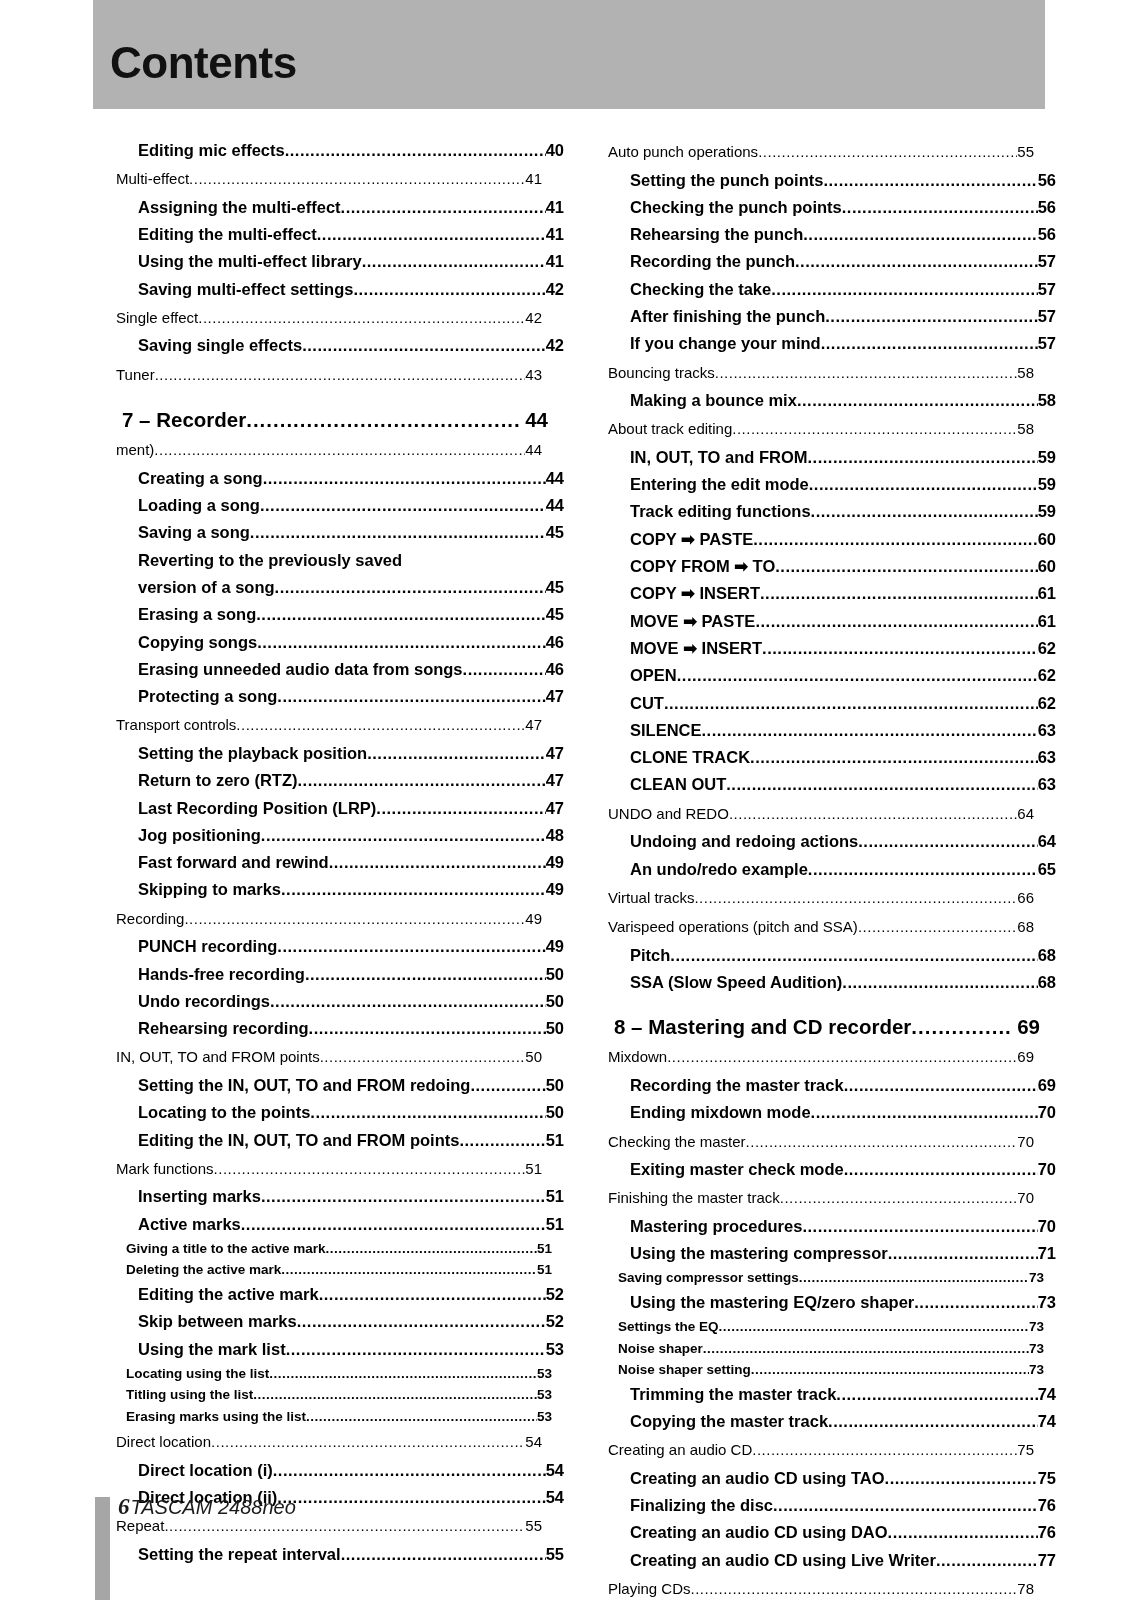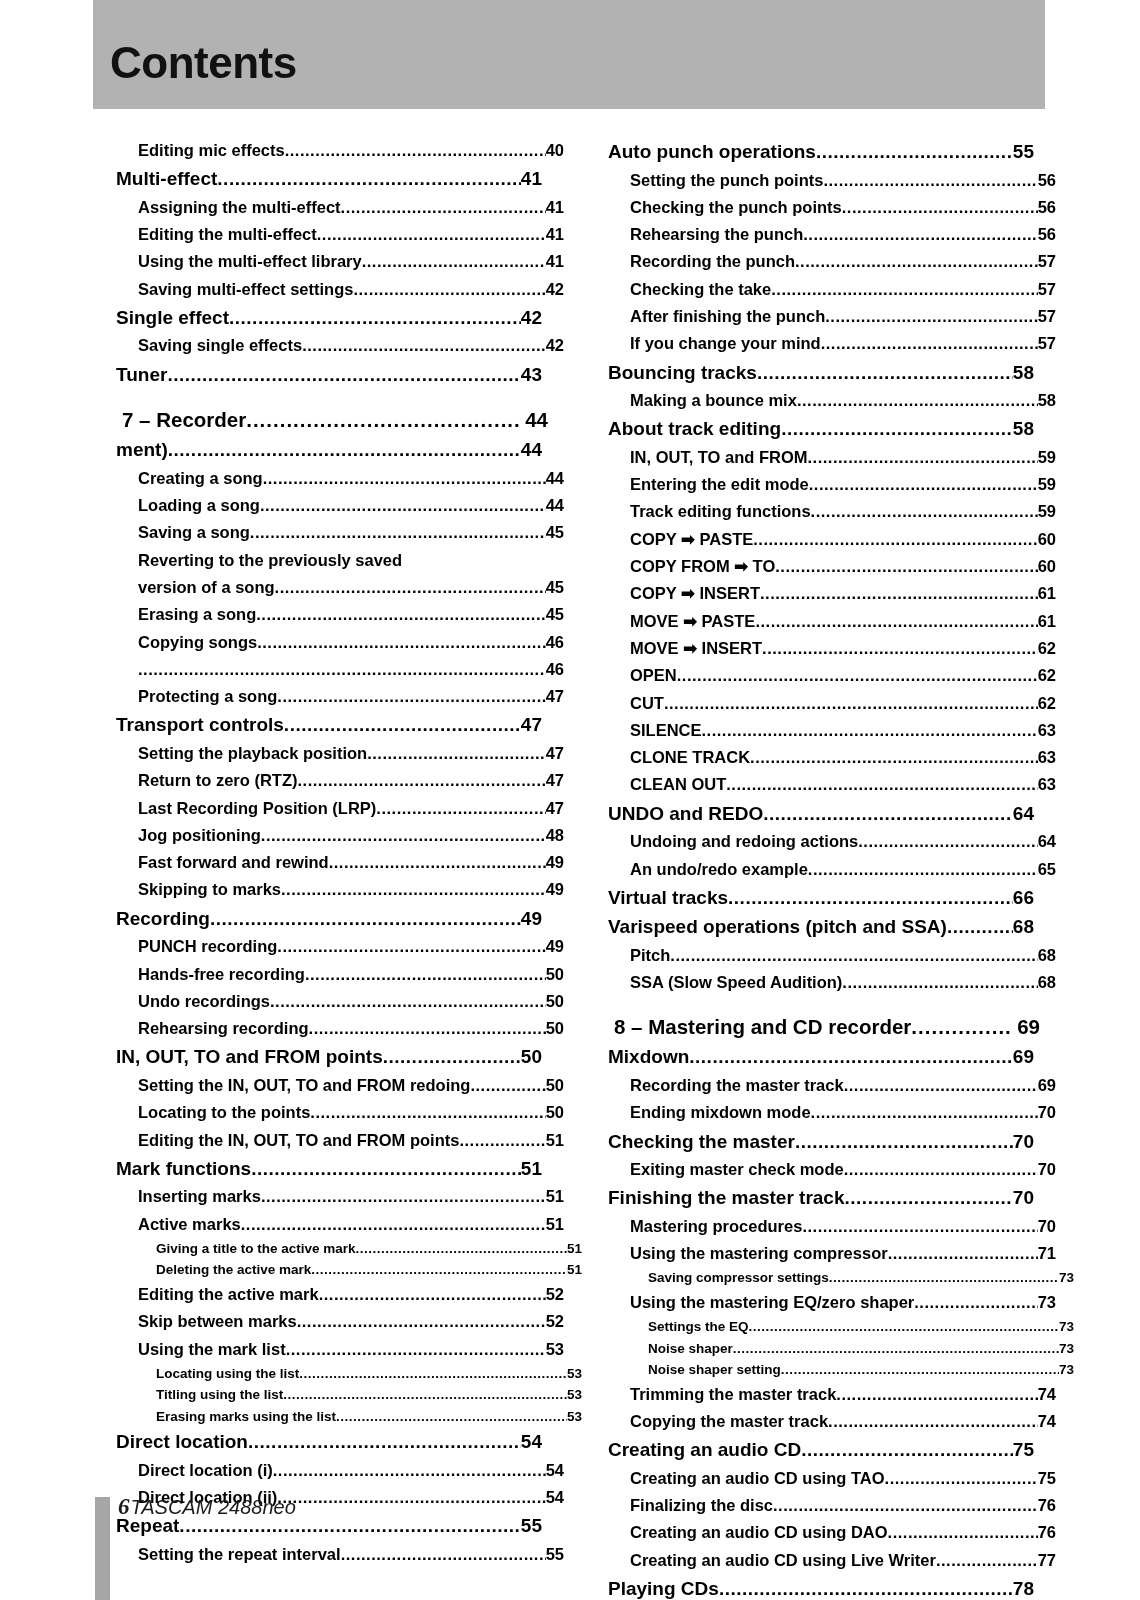--- a/index.html
+++ b/index.html
@@ -90,40 +90,40 @@
     font-weight: bold;
     line-height: 31px;
     margin-left: 16px;
     margin-top: 13px;
   }
   .lv-chapter .leader::after { letter-spacing: 1px; }
   .lv-chapter .page { padding-left: 4px; }
 
   
   .lv1 {
-    font-size: 19px;
-    font-weight: bold;
+    font-size: 15px;
+    font-weight: normal;
     line-height: 29.5px;
     margin-left: 10px;
   }
 
   
   .lv2 {
     font-size: 16.5px;
     font-weight: bold;
     line-height: 27.3px;
     margin-left: 32px;
   }
 
   
   .lv3 {
     font-size: 13.5px;
     font-weight: bold;
     line-height: 21.5px;
-    margin-left: 50px;
+    margin-left: 20px;
   }
 
   
   #footer {
     position: absolute;
     left: 118px;
     top: 1494px;
     display: flex;
     align-items: baseline;
     color: #1a1a1a;
@@ -231,20 +231,21 @@
         <span class="label">Erasing a song</span>
         <span class="leader"></span>
         <span class="page">45</span>
       </div>
       <div class="entry lv2">
         <span class="label">Copying songs</span>
         <span class="leader"></span>
         <span class="page">46</span>
       </div>
       <div class="entry lv2">
+        <span class="label">Erasing unneeded audio data from songs</span>
         <span class="leader"></span>
         <span class="page">46</span>
       </div>
       <div class="entry lv2">
         <span class="label">Protecting a song</span>
         <span class="leader"></span>
         <span class="page">47</span>
       </div>
       <div class="entry lv1">
         <span class="label">Transport controls</span>

